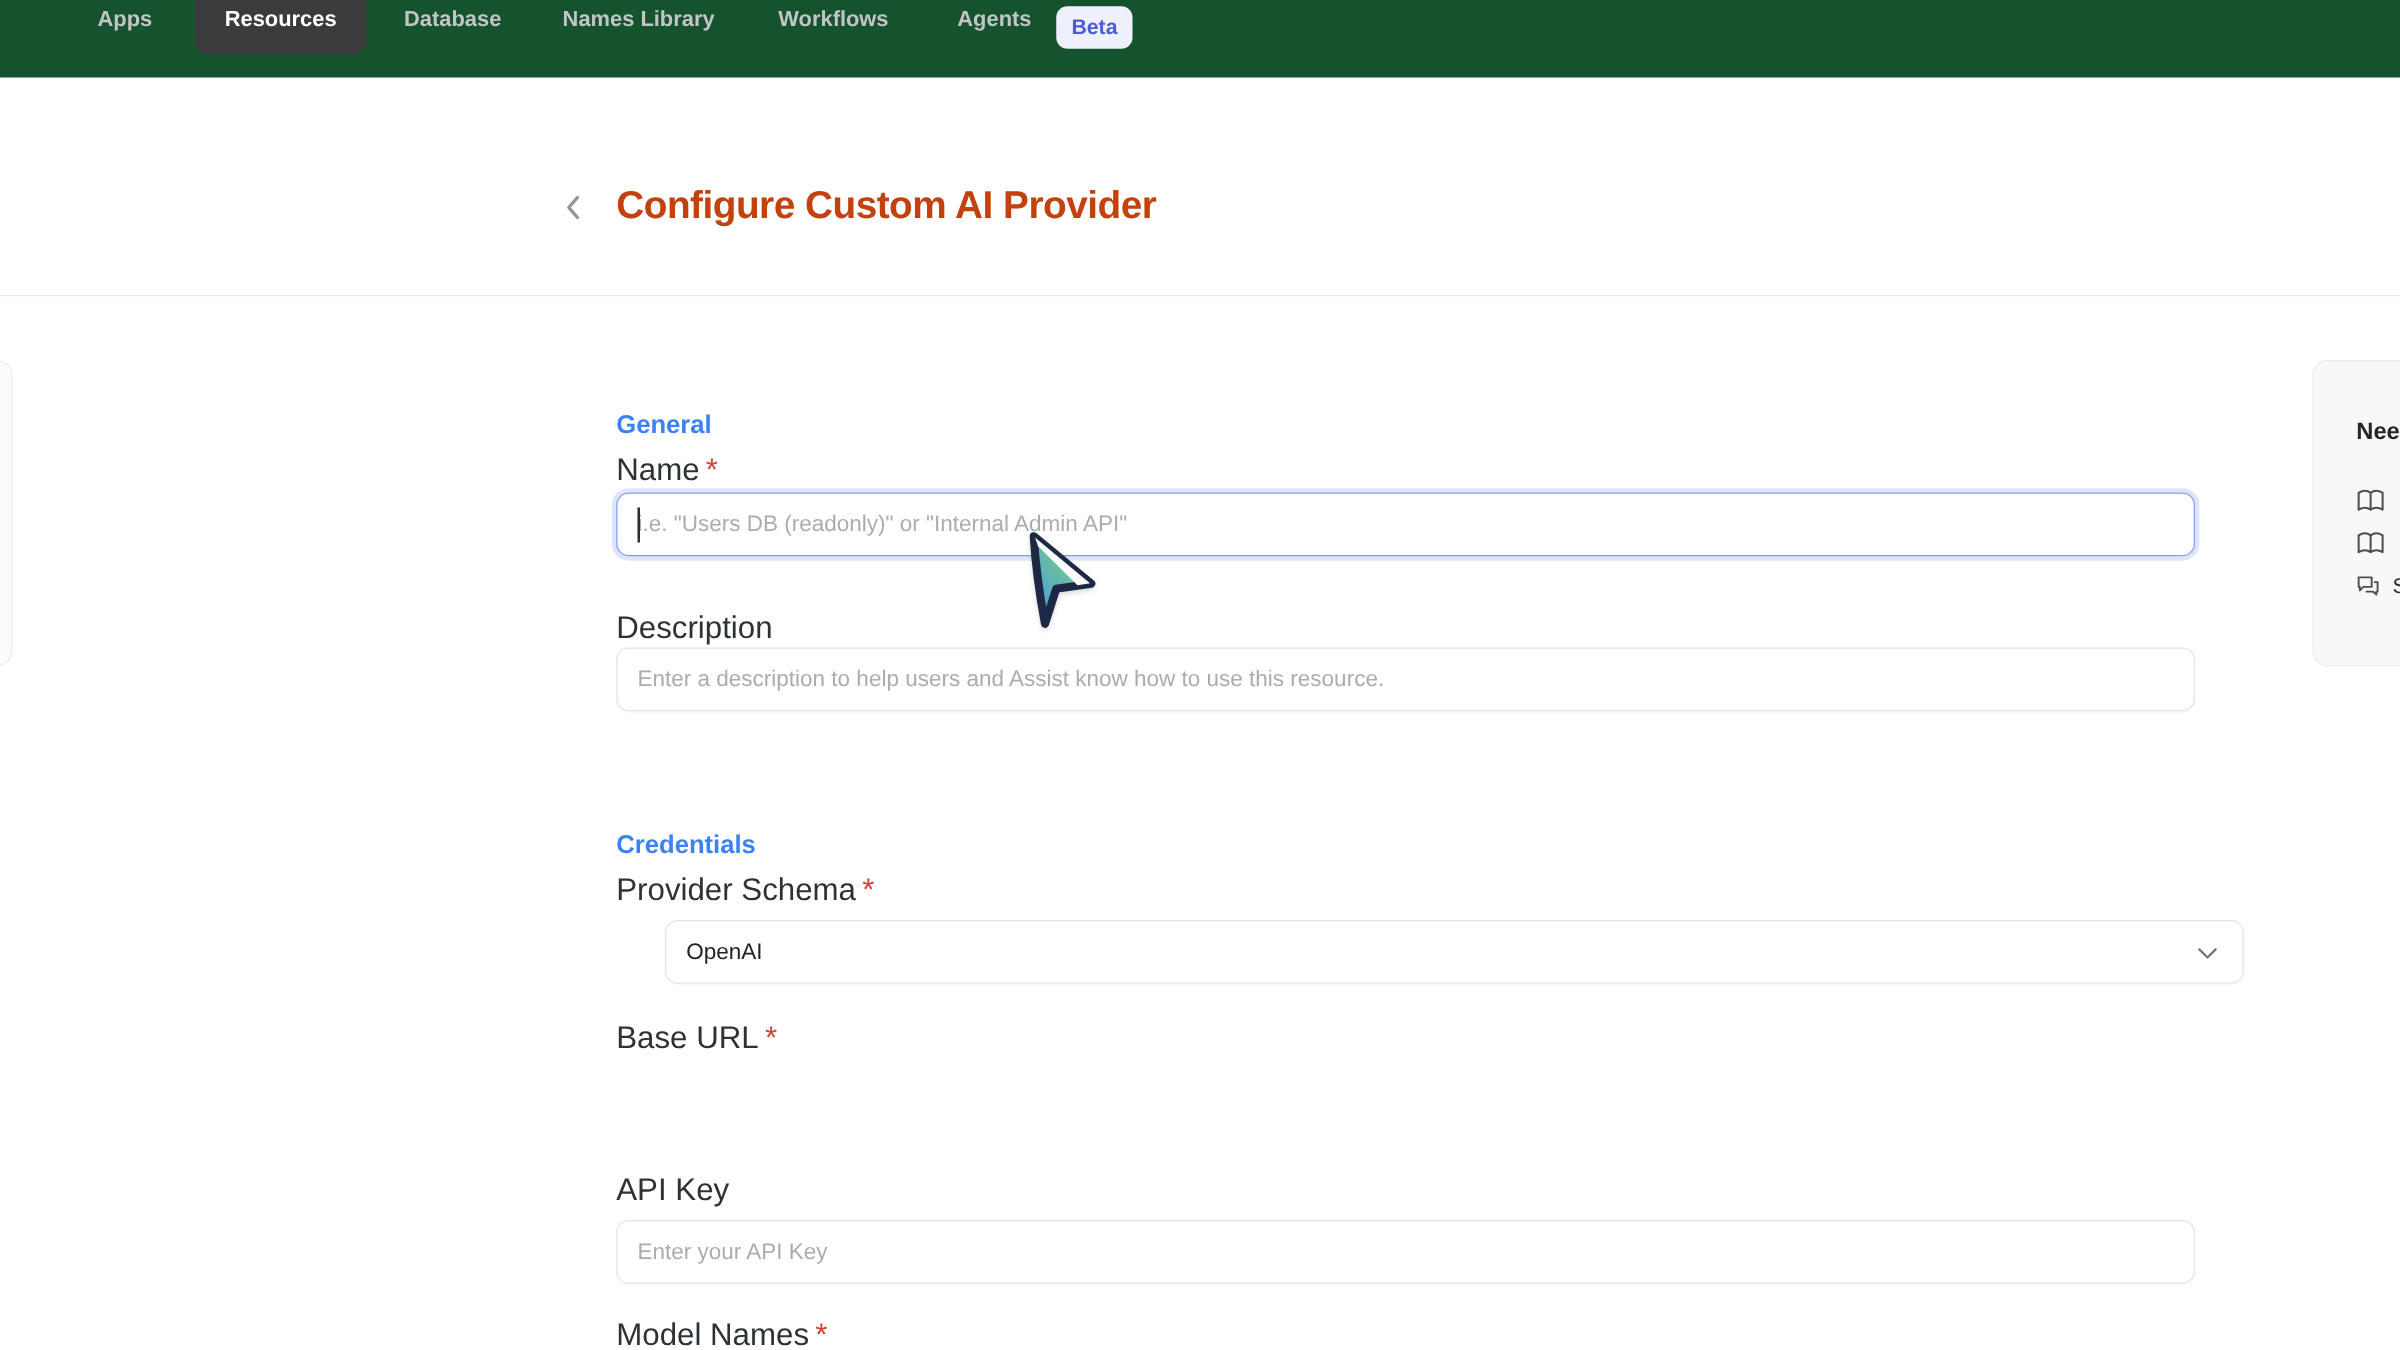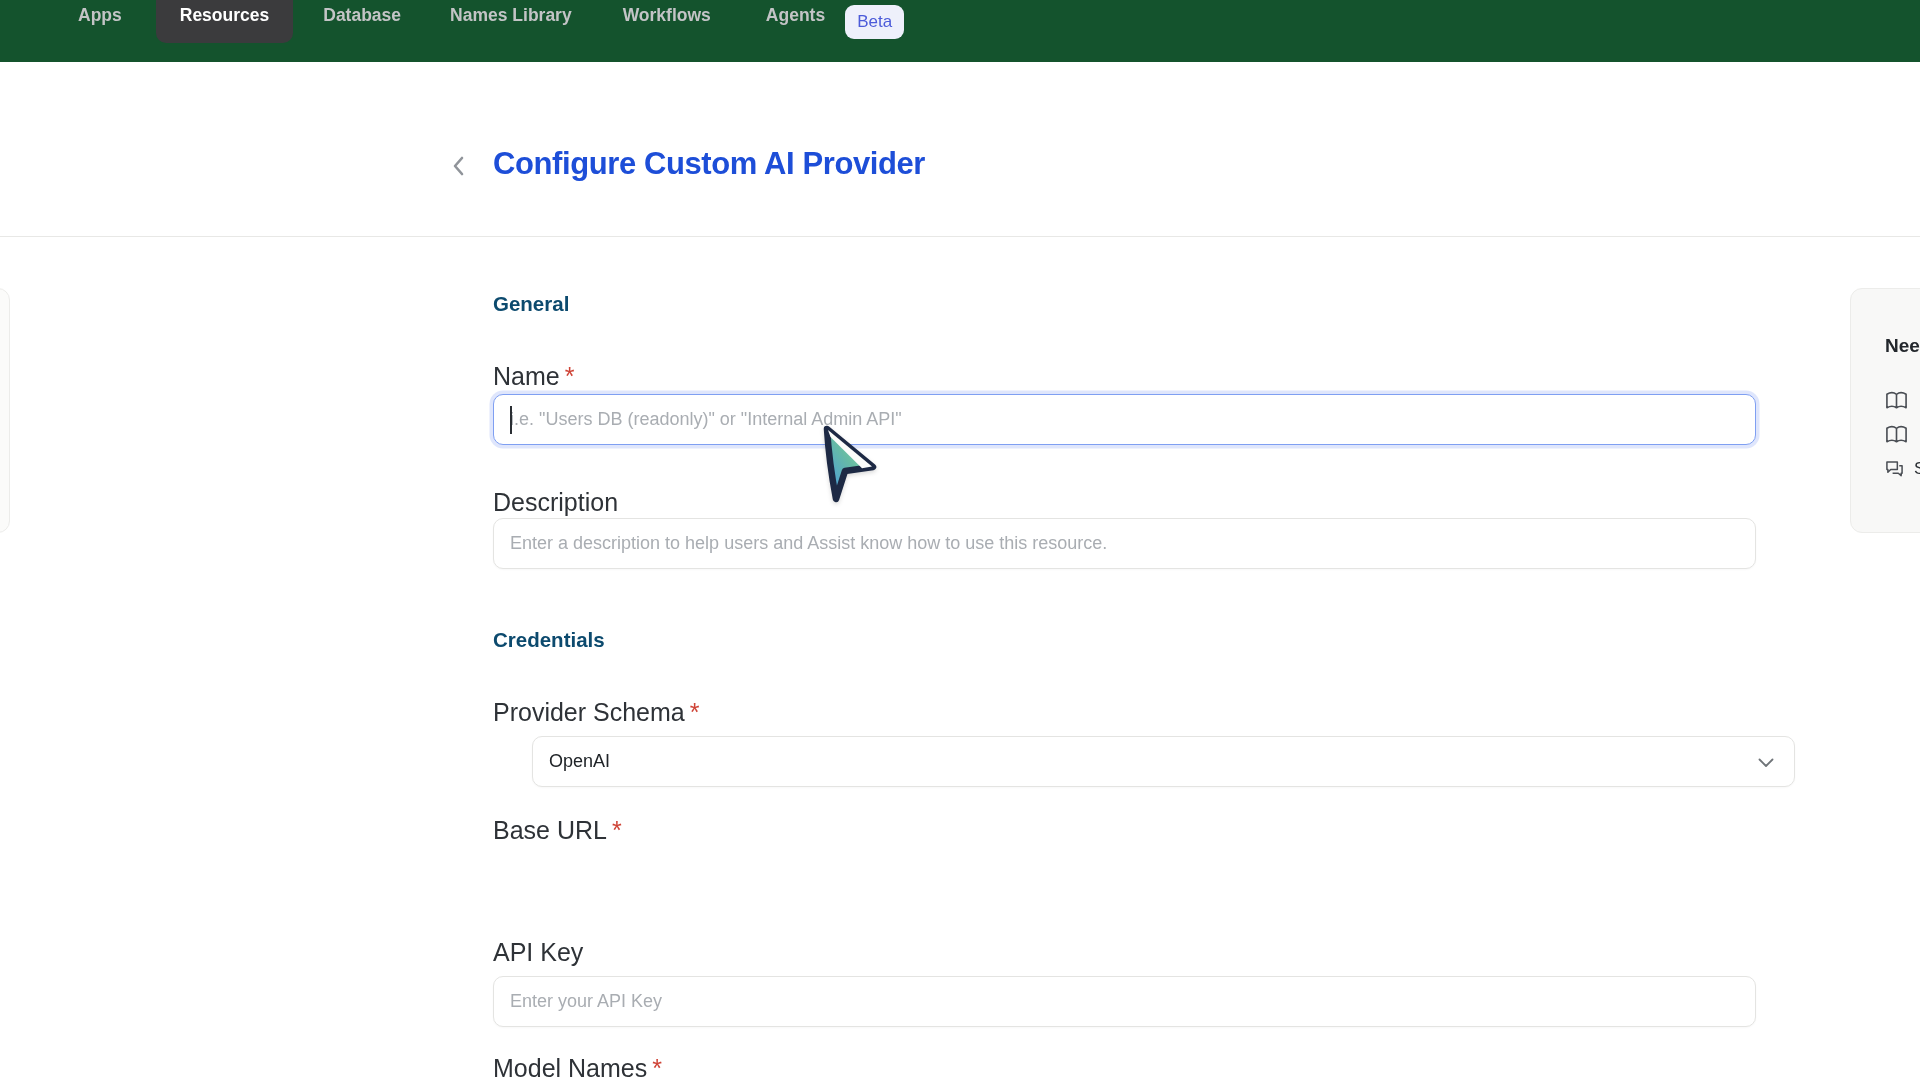--- a/index.html
+++ b/index.html
@@ -11,39 +11,39 @@
   .navbar { position:absolute; left:0; top:0; width:1920px; height:62px; background:#14532d; }
   .nav-row { position:absolute; left:78px; top:-13px; height:56px; display:flex; align-items:center; }
   .nav-item { font-size:17.5px; font-weight:600; color:#c3c4c6; white-space:nowrap; cursor:pointer; }
   .nav-item.pill { background:#3b3b3d; color:#ffffff; height:56px; display:flex; align-items:center;
     padding:0 24px; border-radius:10px; }
   .m-apps { margin-right:34px; }
   .m-db   { margin-left:30px; margin-right:49px; }
   .m-ql   { margin-right:51px; }
   .m-wf   { margin-right:55px; }
   .beta-badge { position:relative; top:7px; margin-left:20px; height:34px; display:flex; align-items:center;
-    padding:0 12px; border-radius:9px; background:#eef0fb; color:#4c5bd9; font-size:17px; font-weight:400; }
+    padding:0 12px; border-radius:9px; background:#eef0fb; color:#4c5bd9; font-size:17px; font-weight:700; }
 
   
   .back-btn { position:absolute; left:447px; top:152px; width:22px; height:28px; display:flex;
     align-items:center; justify-content:center; cursor:pointer; }
   .page-title { position:absolute; left:493px; top:146px; font-size:31px; font-weight:700;
-    color:#1d4ed8; letter-spacing:-0.4px; }
+    color:#c2410c; letter-spacing:-0.4px; }
   .divider { position:absolute; left:0; top:236px; width:1920px; height:1px; background:#e8e8e6; }
 
   
   .left-card { position:absolute; left:-28px; top:288px; width:38px; height:245px; background:#fbfbfa;
     border:1px solid #ececea; border-radius:12px; }
   .help-card { position:absolute; left:1850px; top:288px; width:320px; height:245px; background:#f8f8f7;
     border:1px solid #ececea; border-radius:12px; padding:46px 0 0 34px; overflow:hidden; }
   .help-title { font-size:19px; font-weight:700; color:#23272c; margin-bottom:34px; white-space:nowrap; }
   .help-link { display:flex; align-items:center; gap:10px; margin-bottom:14px; font-size:17px;
     color:#2b2f34; white-space:nowrap; cursor:pointer; }
   .help-link svg { flex:0 0 auto; }
-  .sec-heading { position:absolute; font-size:20.5px; font-weight:700; color:#0c4a6e; }
+  .sec-heading { position:absolute; font-size:20.5px; font-weight:700; color:#3b82f6;margin-top:36px; }
   .field-label { position:absolute; font-size:25px; color:#2e3237; }
   .req { color:#cf4437; margin-left:5px; }
   .tb { position:absolute; width:1263px; height:51px; border:1px solid #e4e4e2; border-radius:10px;
     background:#fff; padding:0 16px; font-size:18px; color:#202428; outline:none;
     font-family:"Liberation Sans", sans-serif; box-shadow:0 1px 2px rgba(0,0,0,0.03); }
   .tb::placeholder { color:#a9adb2; opacity:1; }
   .tb.focused { border:1.5px solid #7f9ff2; box-shadow:0 0 0 3.5px rgba(130,160,242,0.26); }
   .caret { position:absolute; width:2px; height:28px; background:#2a2e33; }
   .select { position:absolute; width:1263px; height:51px; border:1px solid #e4e4e2; border-radius:10px;
     background:#fff; display:flex; align-items:center; padding:0 16px; font-size:18px; color:#202428;

